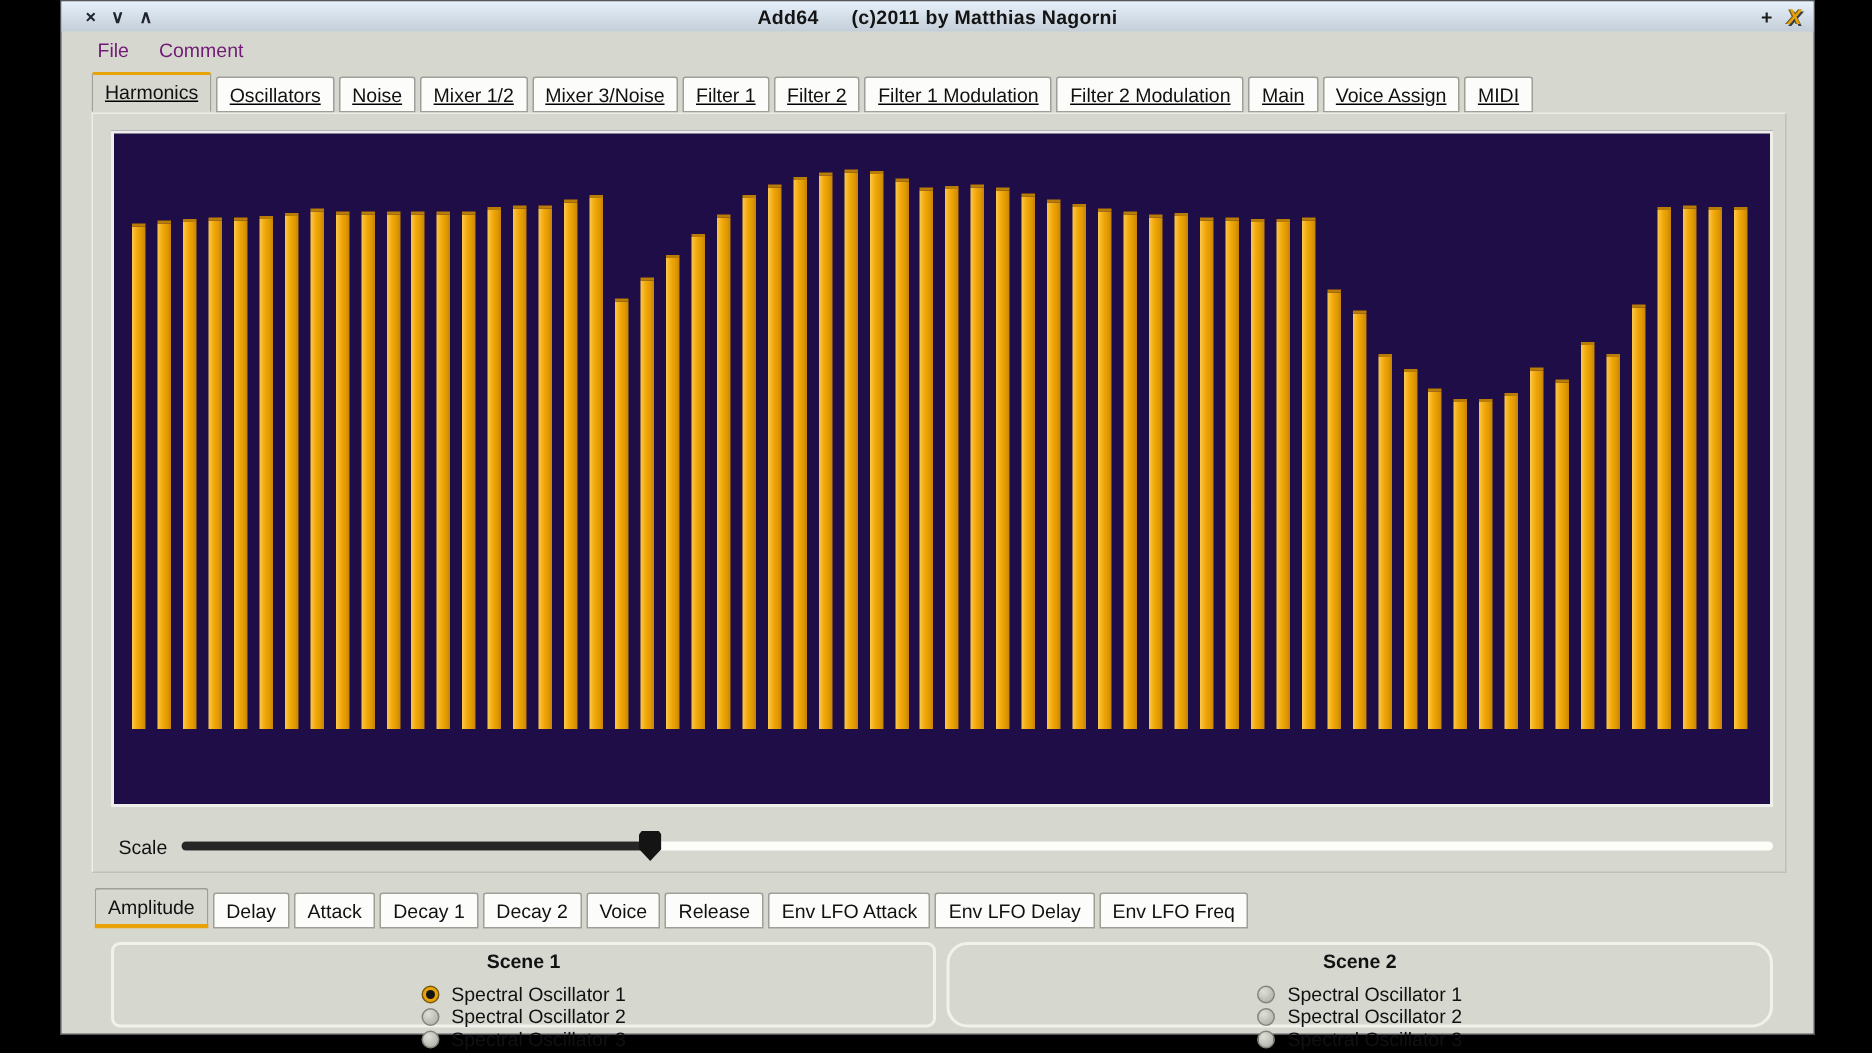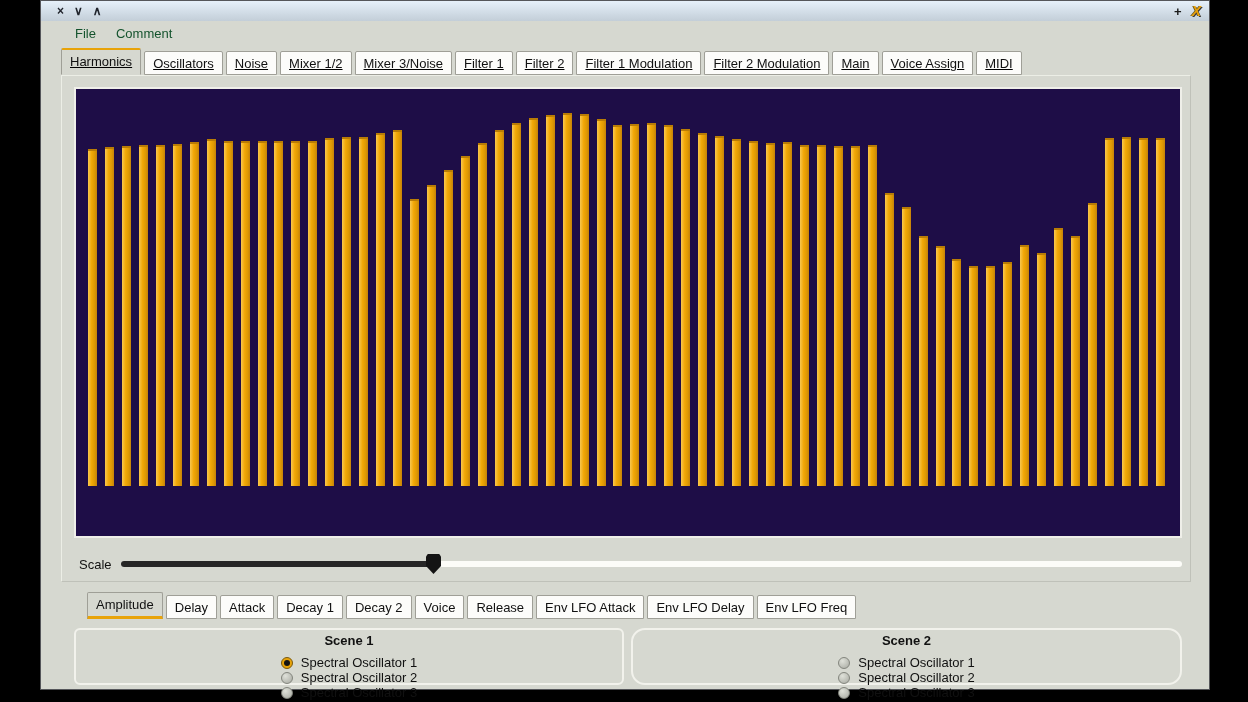--- a/index.html
+++ b/index.html
@@ -22,28 +22,28 @@
     font-size:13px; font-weight:bold; letter-spacing:0.2px;
   }
   .title-text .gap { display:inline-block; width:22px; }
   .title-right { position:absolute; right:8px; top:0; height:20px; display:flex; align-items:center; gap:10px; }
   .plus-btn { font-size:13px; font-weight:bold; color:#1a1a1a; }
   .app-icon { font-size:14px; font-weight:bold; font-style:italic;
               color:#e8a00a; text-shadow:1px 1px 0 #3a3a3a, -1px 0 0 #6a5a20; }
   
   .menubar {
     position:absolute; left:0; top:20px; width:100%; height:24px;
-    display:flex; align-items:center; gap:16px; padding-left:32px;
-    font-size:13px; color:#14532d;
+    display:flex; align-items:center; gap:16px; padding-left:22px;
+    font-size:13px; color:#701a75;
   }
   .menu-item { padding:2px 2px; }
   
   .tabrow { position:absolute; display:flex; align-items:flex-end; }
   .tabrow.top-tabs { left:20px; top:47px; height:27px;text-decoration:underline; }
-  .tabrow.bottom-tabs { left:22px; top:591px; height:27px;margin-left:24px; }
+  .tabrow.bottom-tabs { left:22px; top:591px; height:27px; }
   .tab {
     font-size:13px; color:#111; background:#fcfcfa;
     border:1px solid #9f9f97; padding:4px 8px 5px 8px; margin-right:3px;
     border-radius:2px 2px 0 0; white-space:nowrap; height:24px;
   }
   .top-tabs .tab.selected {
     background:#d6d8d0; border-top:2px solid #e8a309; height:27px;
     border-bottom-color:#d6d8d0;
   }
   .bottom-tabs .tab { border-radius:2px 2px 0 0; }
@@ -110,20 +110,23 @@
 </head>
 <body>
 
 <div class="window">
 
   <div class="titlebar">
     <div class="win-controls">
       <span class="win-btn">×</span>
       <span class="win-btn">∨</span>
       <span class="win-btn">∧</span>
+    </div>
+    <div class="title-text">
+      <span>Add64</span><span class="gap"></span><span>(c)2011 by Matthias Nagorni</span>
     </div>
     <div class="title-right">
       <span class="plus-btn">+</span>
       <span class="app-icon">X</span>
     </div>
   </div>
 
   <div class="menubar">
       <span class="menu-item">File</span>
       <span class="menu-item">Comment</span>

